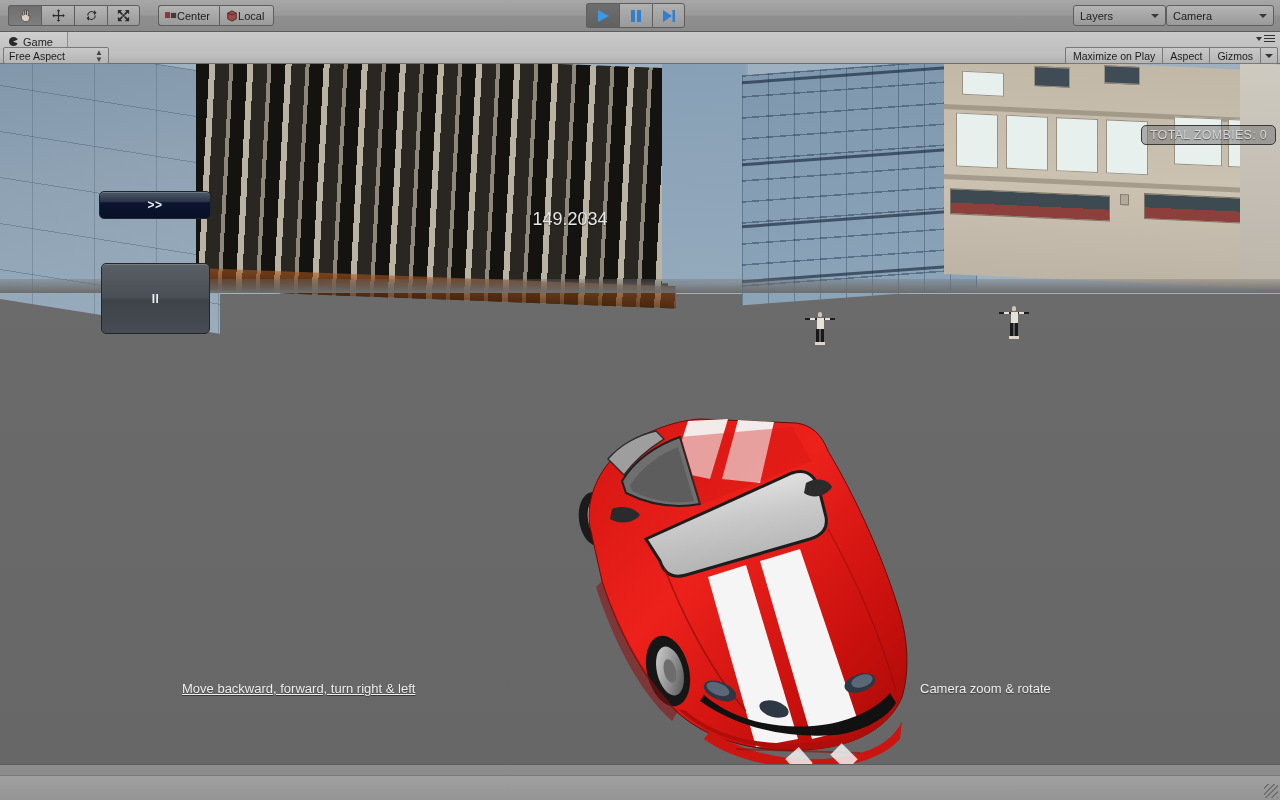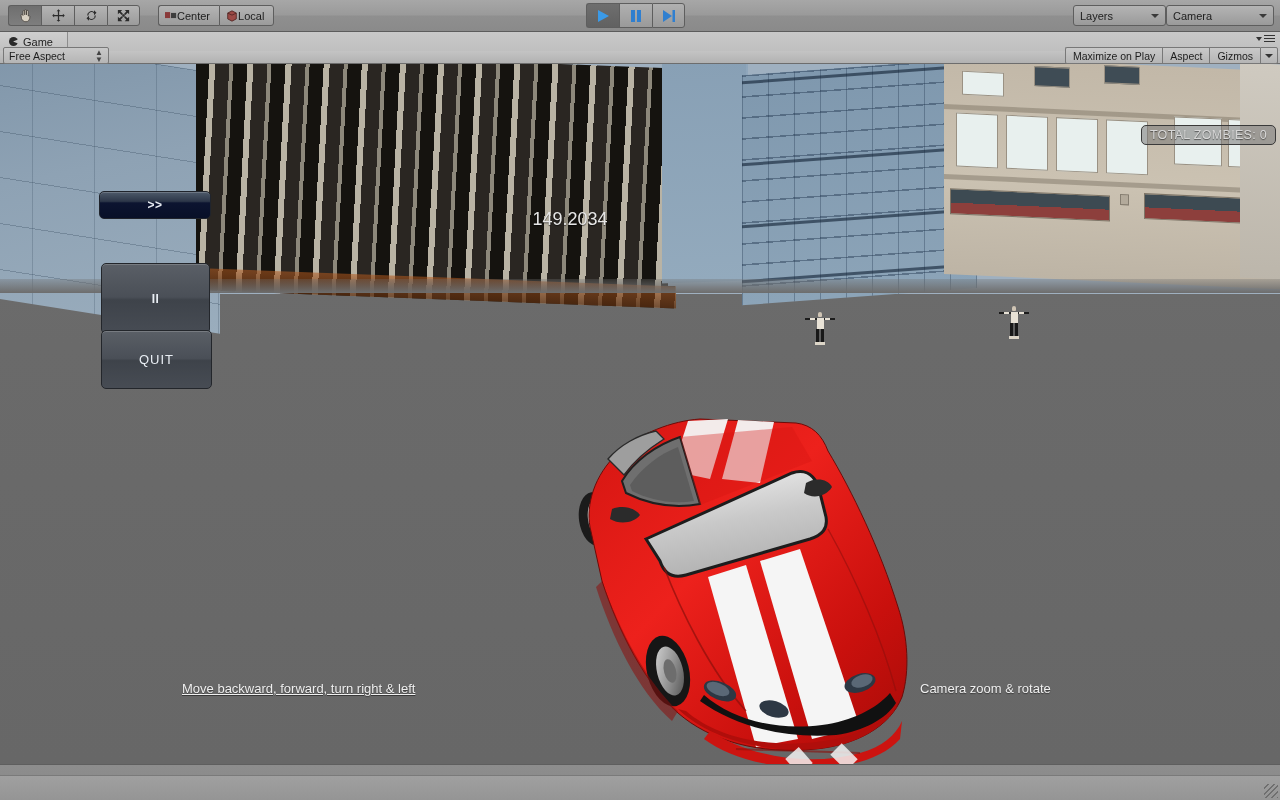--- a/index.html
+++ b/index.html
@@ -545,21 +545,20 @@
         <ellipse cx="108" cy="262" rx="21" ry="36" fill="#161616" transform="rotate(-14 108 262)"></ellipse>
         <ellipse cx="110" cy="262" rx="13" ry="25" fill="url(#wheelg)" transform="rotate(-14 110 262)"></ellipse>
         <ellipse cx="110" cy="262" rx="6" ry="12" fill="#6d6d6d" transform="rotate(-14 110 262)"></ellipse>
 
         <path d="M42 172 C60 222 86 272 118 302 L112 312 C78 282 52 228 36 178 Z" fill="#8c0f0c" opacity=".55"></path>
       </svg>
     </div>
 
     <div class="gui-btn" id="btn-next">&gt;&gt;</div>
     <div class="gui-btn" id="btn-pause">II</div>
-    <div class="gui-btn" id="btn-quit">QUIT</div>
 
     <div class="timer">149.2034</div>
     <div class="zcount">TOTAL ZOMBIES: 0</div>
 
     <div class="hint" id="hint-left">Move backward, forward, turn right &amp; left</div>
     <div class="hint" id="hint-right">Camera zoom &amp; rotate</div>
   </div>
 
   <div class="bottomstrip">
     <div class="statusbar"></div>

